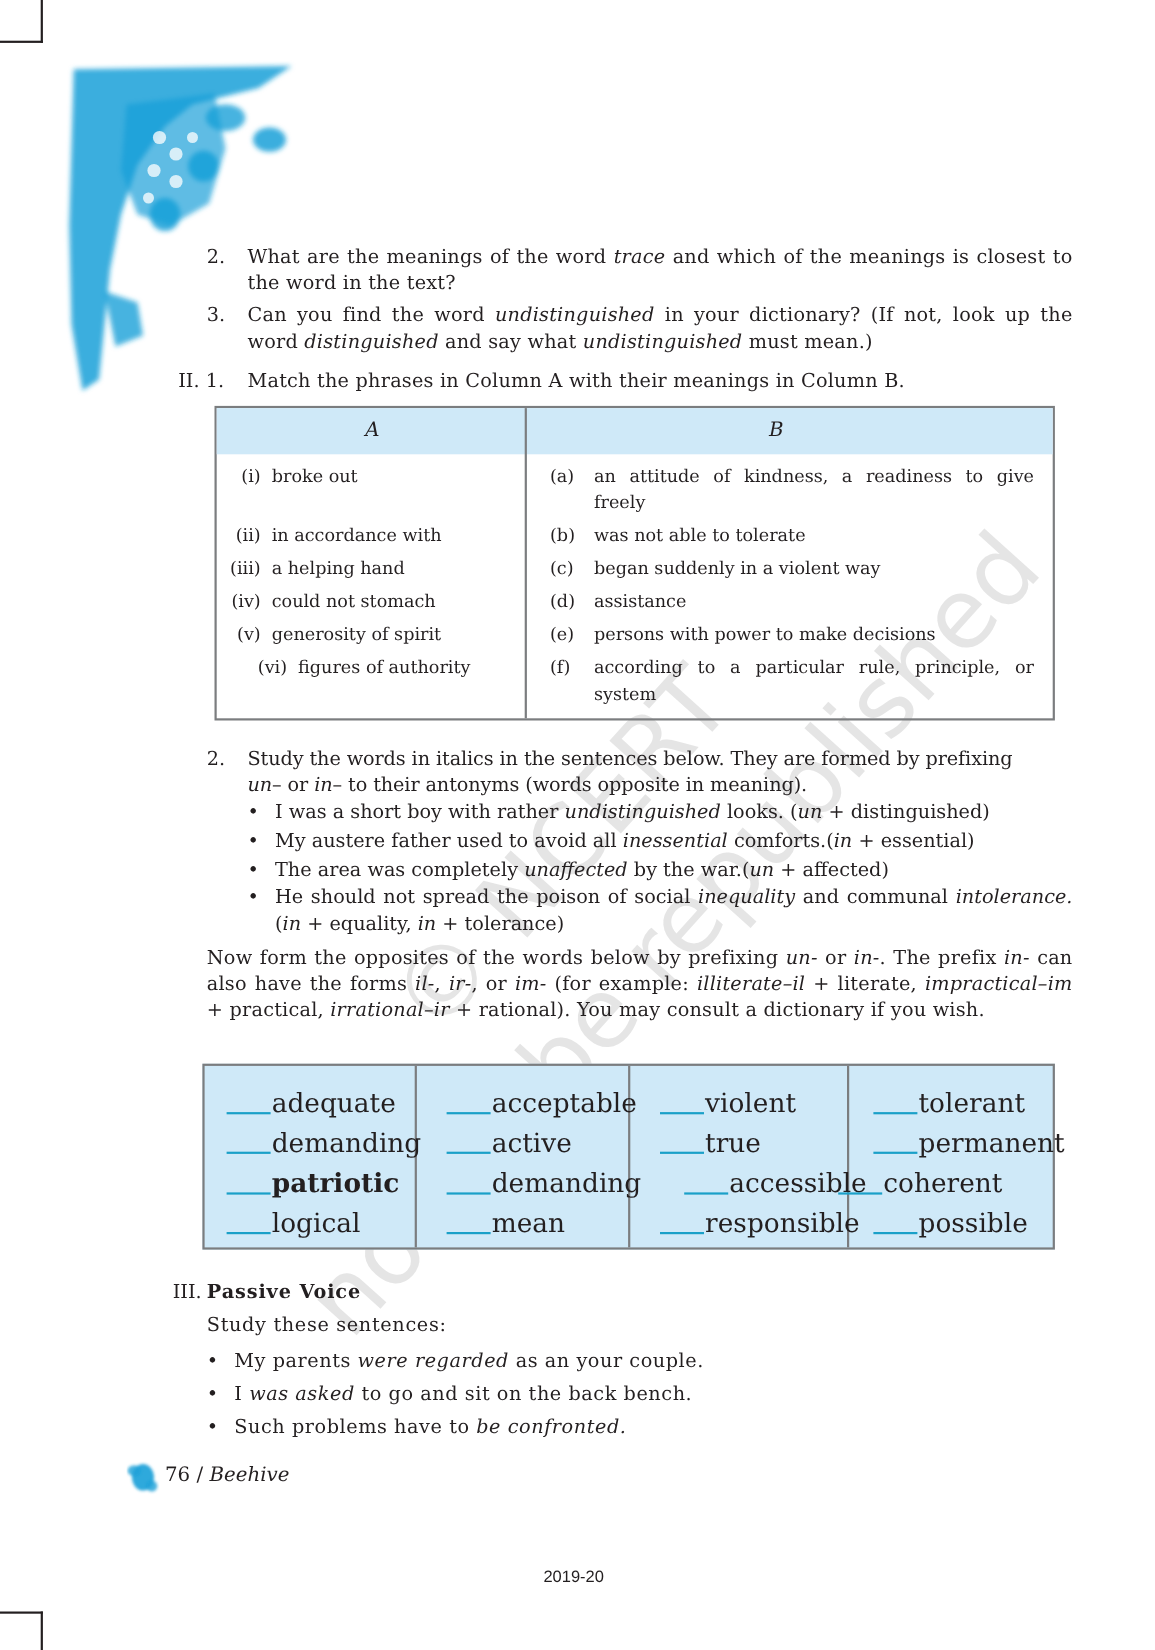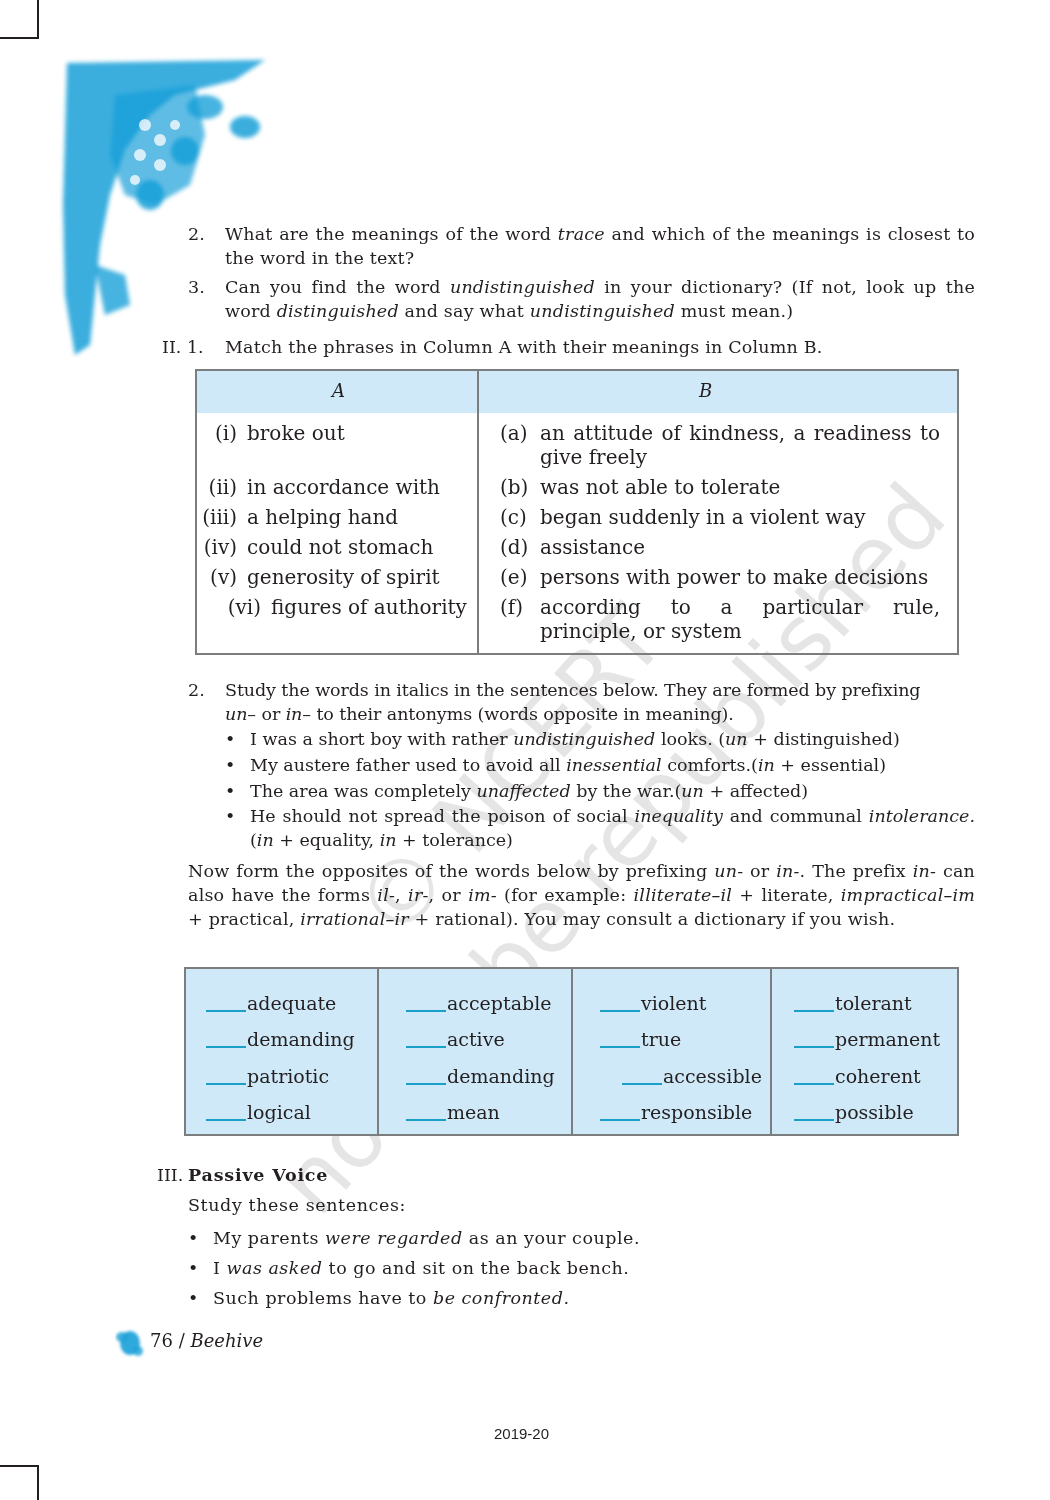--- a/index.html
+++ b/index.html
@@ -16,29 +16,29 @@
   .num { position:absolute; font-size:17.5px; line-height:24px; }
   i, .it { font-style:italic; }
 
   
   .mtable { position:absolute; left:195px; top:369px; width:764px; height:286px;
             border:2px solid #7b7d7f; box-sizing:border-box; }
   .mtable .hdr { position:absolute; left:0; top:0; right:0; height:42px; background:#cfe9f8; }
   .mtable .vline { position:absolute; left:280px; top:0; bottom:0; width:2px; background:#7b7d7f; }
   .mtable .hA, .mtable .hB { position:absolute; top:9px; font-style:italic; font-size:18px; }
   .mtable .hA { left:135px; } .mtable .hB { left:502px; }
-  .row { position:absolute; font-size:20px; line-height:24px; }
+  .row { position:absolute; font-size:16px; line-height:24px; }
   .lab { display:inline-block; text-align:right; width:42px; margin-right:10px; }
   .labB { display:inline-block; width:30px; margin-right:10px; }
 
   
   .wtable { position:absolute; left:184px; top:967px; width:775px; height:169px;
             background:#cfe9f8; border:2px solid #7b7d7f; box-sizing:border-box; }
   .wsep { position:absolute; top:0; bottom:0; width:2px; background:#7b7d7f; }
-  .witem { position:absolute; font-size:19px; line-height:24px; white-space:nowrap; }
+  .witem { position:absolute; font-size:24px; line-height:24px; white-space:nowrap; }
   .blank { display:inline-block; width:40px; border-bottom:2px solid #1aa0c8; margin-right:1px; vertical-align:-2px; }
 
   .watermark { position:absolute; color:rgba(160,160,160,0.28); font-family:"DejaVu Sans", sans-serif;
                font-size:88px; white-space:nowrap; pointer-events:none; transform-origin:left top; }
 
   .footer-num { position:absolute; left:150px; top:1330px; font-size:18px; }
   .year { position:absolute; left:494px; top:1425px; font-family:"Liberation Sans", sans-serif; font-size:15px; }
 </style>
 </head>
 <body>
@@ -143,33 +143,33 @@
   <span>Now form the opposites of the words below by prefixing </span><i>un-</i><span> or </span><i>in-</i><span>. The prefix </span><i>in-</i><span> can also have the forms </span><i>il-</i><span>, </span><i>ir-</i><span>, or </span><i>im-</i><span> (for example: </span><i>illiterate–il</i><span> + literate, </span><i>impractical–im</i><span> + practical, </span><i>irrational–ir</i><span> + rational). You may consult a dictionary if you wish.</span>
 </div>
 
 <div class="wtable">
   <div class="wsep" style="left:191px;"></div>
   <div class="wsep" style="left:385px;"></div>
   <div class="wsep" style="left:584px;"></div>
   <div id="wgrid">
       <div class="witem" style="left: 20px; top: 22px;"><span class="blank"></span><span>adequate</span></div>
       <div class="witem" style="left: 20px; top: 58px; text-align: right;"><span class="blank"></span><span>demanding</span></div>
-      <div class="witem" style="left: 20px; top: 95px;"><span class="blank"></span><span>patriotic</span></div>
+      <div class="witem" style="left: 20px; top: 95px; font-weight: bold;"><span class="blank"></span><span>patriotic</span></div>
       <div class="witem" style="left: 20px; top: 131px;"><span class="blank"></span><span>logical</span></div>
       <div class="witem" style="left: 220px; top: 22px;"><span class="blank"></span><span>acceptable</span></div>
       <div class="witem" style="left: 220px; top: 58px;"><span class="blank"></span><span>active</span></div>
       <div class="witem" style="left: 220px; top: 95px;"><span class="blank"></span><span>demanding</span></div>
       <div class="witem" style="left: 220px; top: 131px;"><span class="blank"></span><span>mean</span></div>
       <div class="witem" style="left: 414px; top: 22px;"><span class="blank"></span><span>violent</span></div>
       <div class="witem" style="left: 414px; top: 58px;"><span class="blank"></span><span>true</span></div>
       <div class="witem" style="left: 436px; top: 95px;"><span class="blank"></span><span>accessible</span></div>
       <div class="witem" style="left: 414px; top: 131px;"><span class="blank"></span><span>responsible</span></div>
       <div class="witem" style="left: 608px; top: 22px;"><span class="blank"></span><span>tolerant</span></div>
       <div class="witem" style="left: 608px; top: 58px;"><span class="blank"></span><span>permanent</span></div>
-      <div class="witem" style="left: 608px; top: 95px;"><span class="blank"></span><span>coherent</span></div>
+      <div class="witem" style="left: 576px; top: 95px;"><span class="blank"></span><span>coherent</span></div>
       <div class="witem" style="left: 608px; top: 131px;"><span class="blank"></span><span>possible</span></div>
     </div>
 </div>
 
 <div class="num" style="left:157px; top:1163px;">III.</div>
 <div class="txt" style="left:188px; top:1163px; font-weight:bold; letter-spacing:0.8px;">Passive Voice</div>
 <div class="txt" style="left:188px; top:1193px; letter-spacing:0.6px;">Study these sentences:</div>
 <ul style="position:absolute; left:188px; top:1223px; margin:0; padding:0; list-style:none; font-size:17.5px; line-height:30px; letter-spacing:0.5px;">
   <li style="position:relative; padding-left:25px;"><span style="position:absolute; left:0;">•</span><span>My parents </span><i>were regarded</i><span> as an your couple.</span></li>
   <li style="position:relative; padding-left:25px;"><span style="position:absolute; left:0;">•</span><span>I </span><i>was asked</i><span> to go and sit on the back bench.</span></li>

